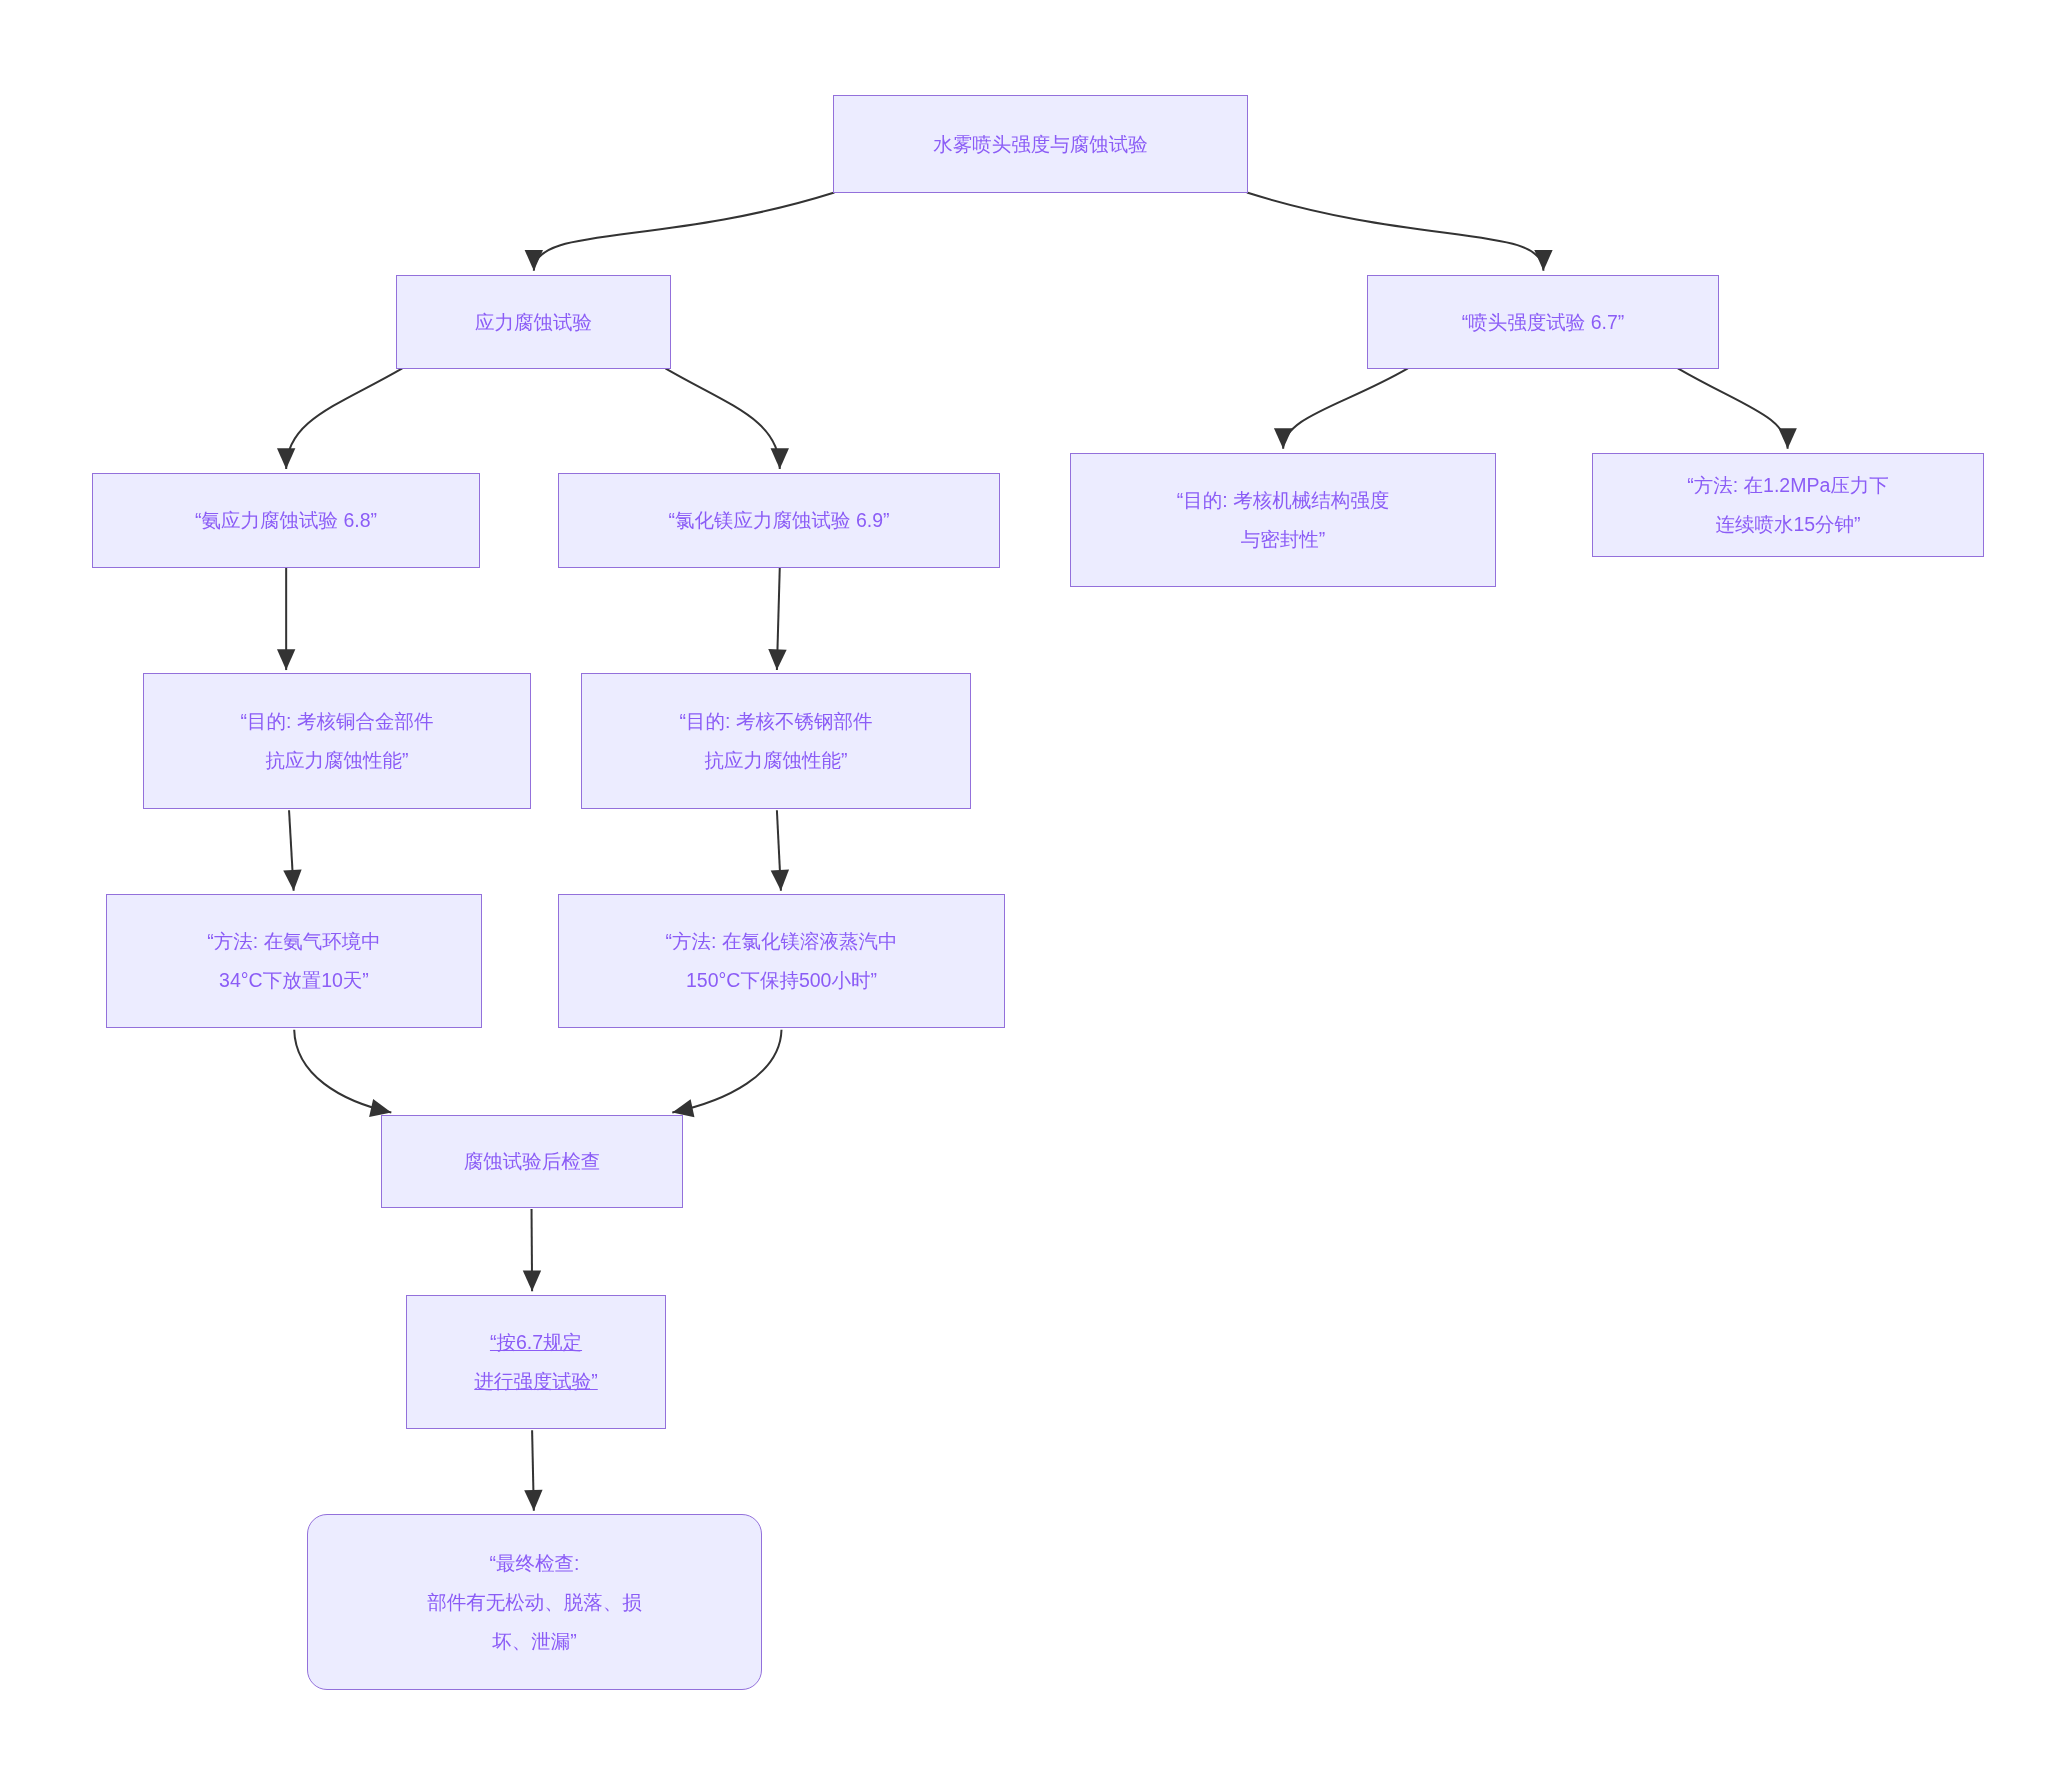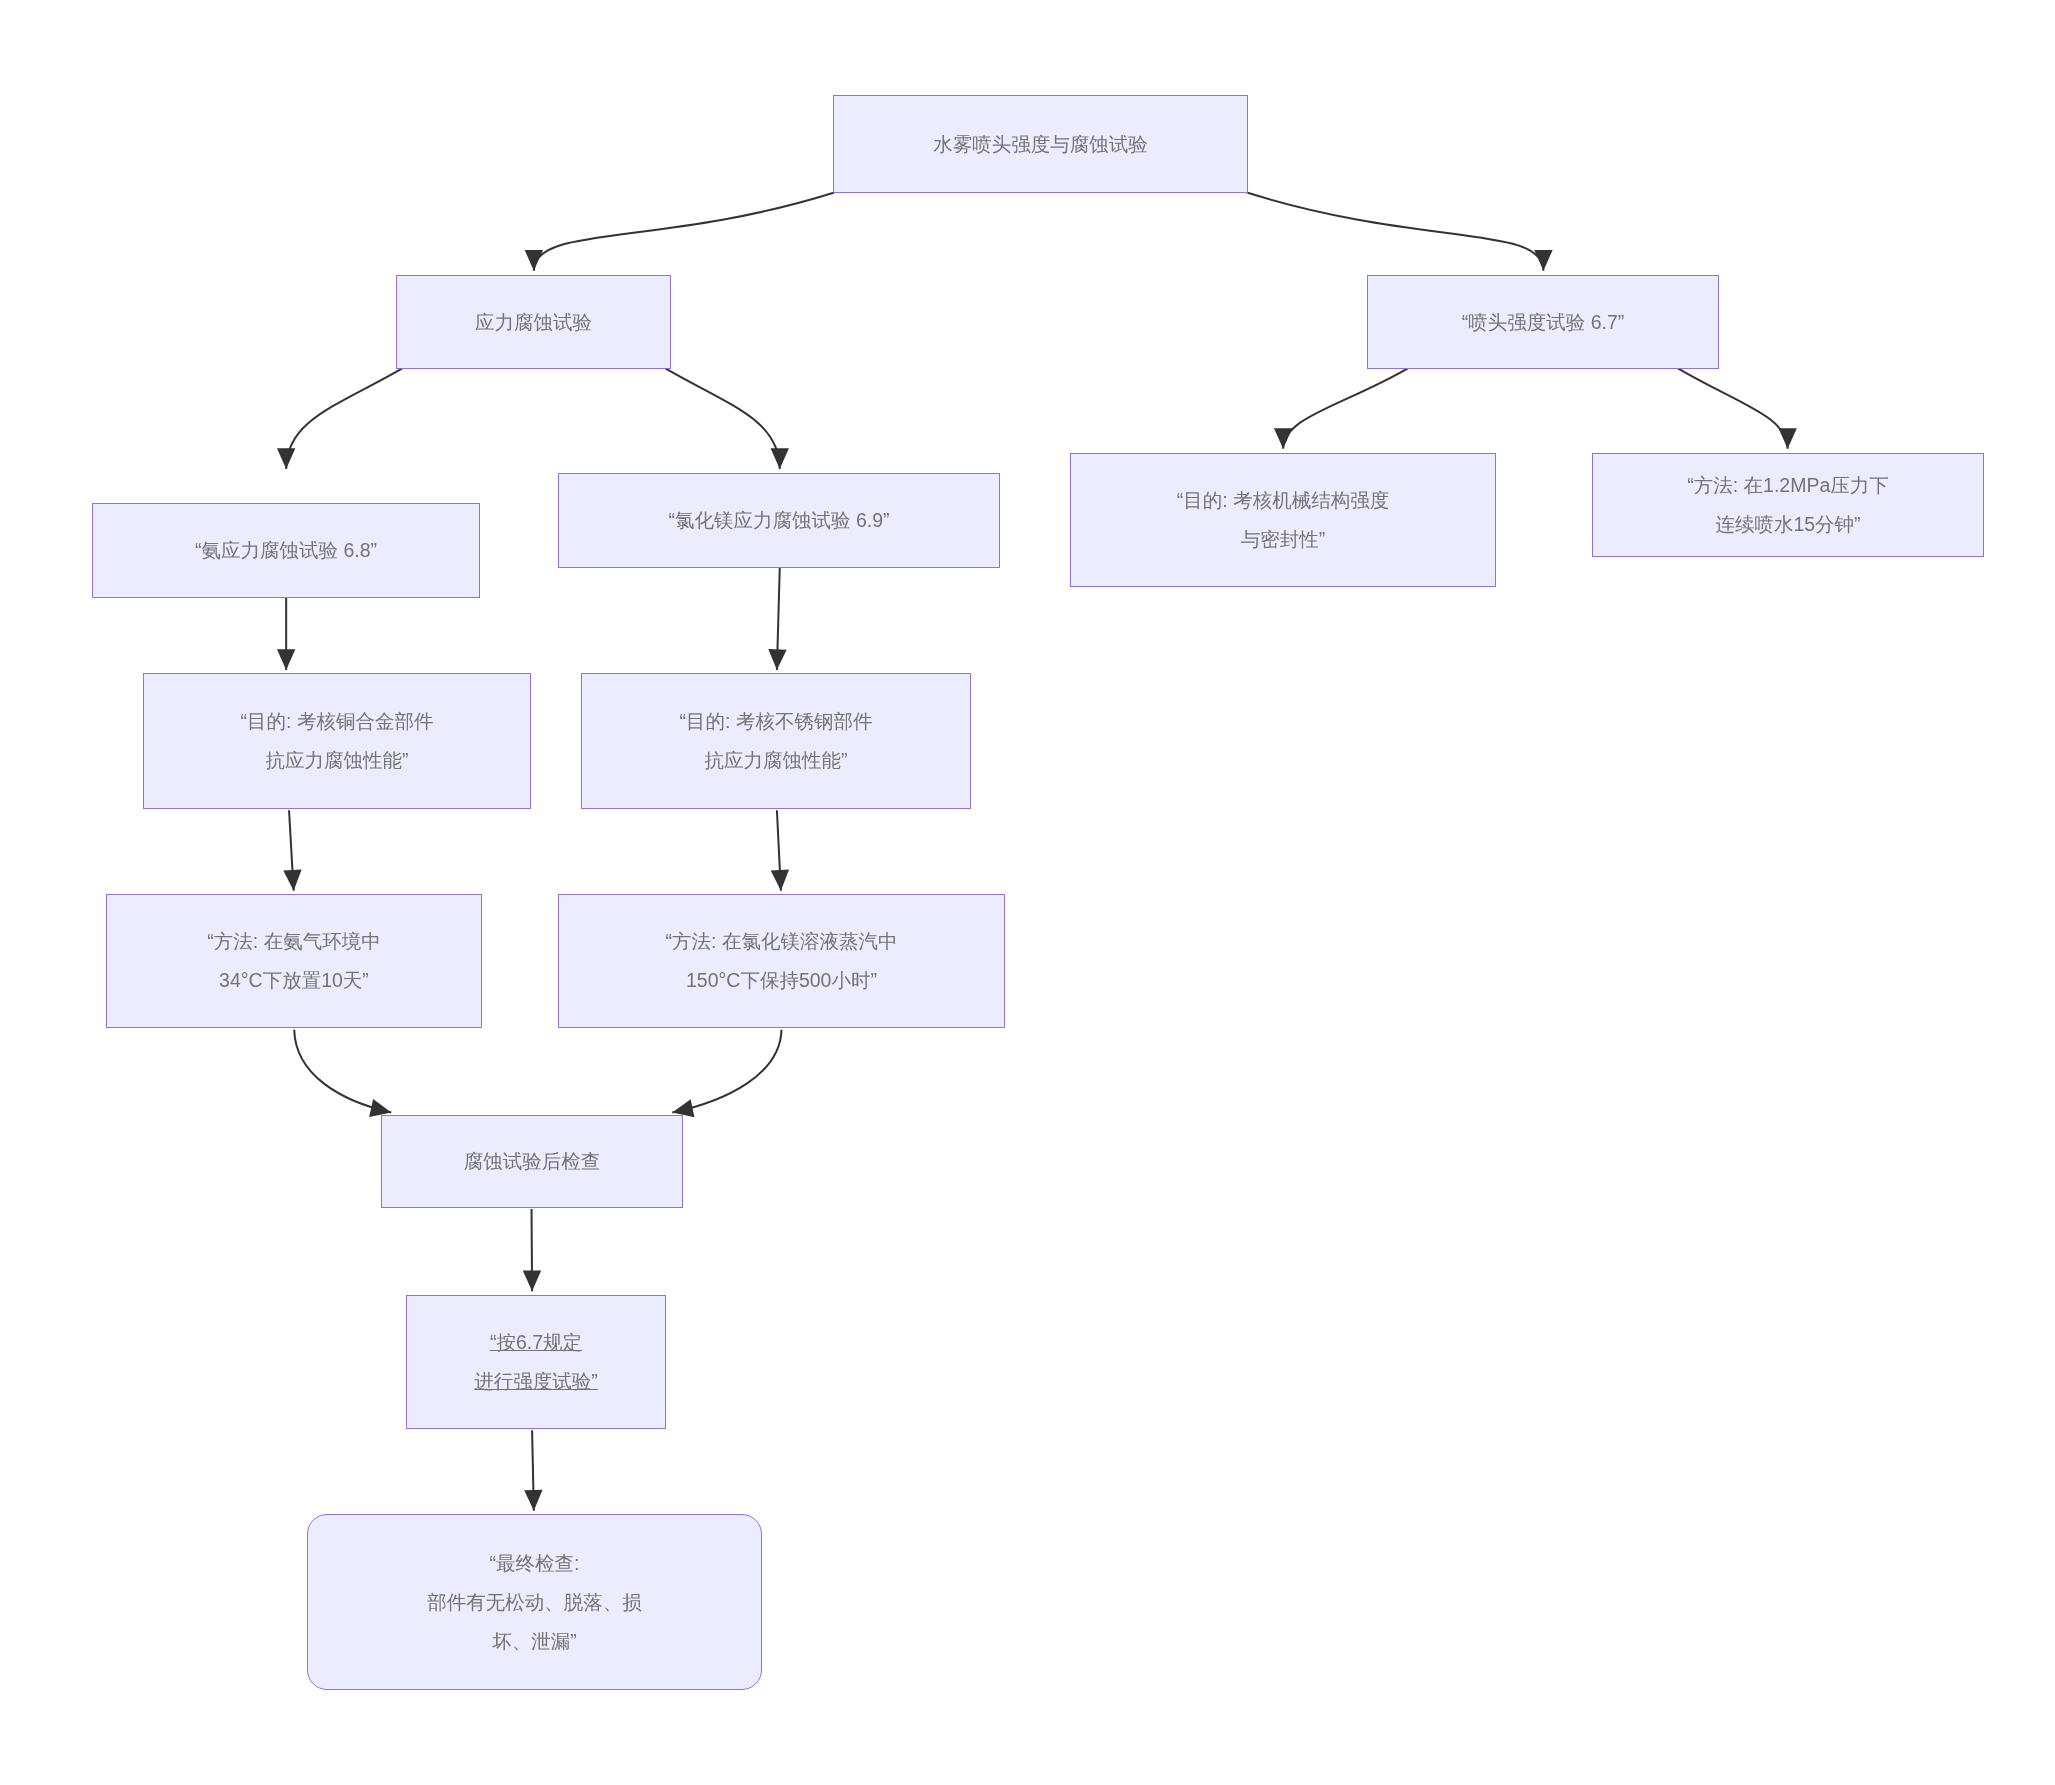--- a/index.html
+++ b/index.html
@@ -18,35 +18,35 @@
   .edge {
     fill: none;
     stroke: #333333;
     stroke-width: 3.5px;
   }
   .node {
     position: absolute;
     box-sizing: border-box;
     background: #ECECFF;
     border: 1.7px solid #9370DB;
-    color: #737373;
+    color: #8b5cf6;
     display: flex;
     align-items: center;
     justify-content: center;
     text-align: center;
     font-size: 19.5px;
     line-height: 39px;
     white-space: pre-line;
     padding: 0 6.9px;
   }
   
   .n-root            { left: 833px; top: 95px;  width: 415px; height: 98px; }
   .n-stress          { left: 396px;  top: 275px;  width: 275px; height: 94px; }
   .n-strength67      { left: 1367px; top: 275px;  width: 352px; height: 94px; }
-  .n-ammonia68       { left: 92px;  top: 473px;  width: 388px; height: 95px; margin-top: 30px; }
+  .n-ammonia68       { left: 92px;  top: 473px;  width: 388px; height: 95px; }
   .n-mgcl69          { left: 558px;  top: 473px;  width: 442px; height: 95px; }
   .n-purpose-mech    { left: 1070px; top: 453px;  width: 426px; height: 134px; }
   .n-method-water    { left: 1592px; top: 453px;  width: 392px; height: 104px; }
   .n-purpose-copper  { left: 95px;  top: 673px; width: 388px; height: 136px; margin-left: 48px; }
   .n-purpose-steel   { left: 581px; top: 673px; width: 390px; height: 136px; }
   .n-method-ammonia  { left: 106px;  top: 894px; width: 376px; height: 134px; }
   .n-method-mgcl     { left: 558px;  top: 894px; width: 447px; height: 134px; }
   .n-inspection      { left: 381px;  top: 1115px; width: 302px; height: 93px; }
   .n-strength-test   { left: 406px;  top: 1295px; width: 260px; height: 134px; text-decoration: underline; }
   .n-final-check     { left: 307px;  top: 1514px; width: 455px; height: 176px; border-radius: 20px; }

